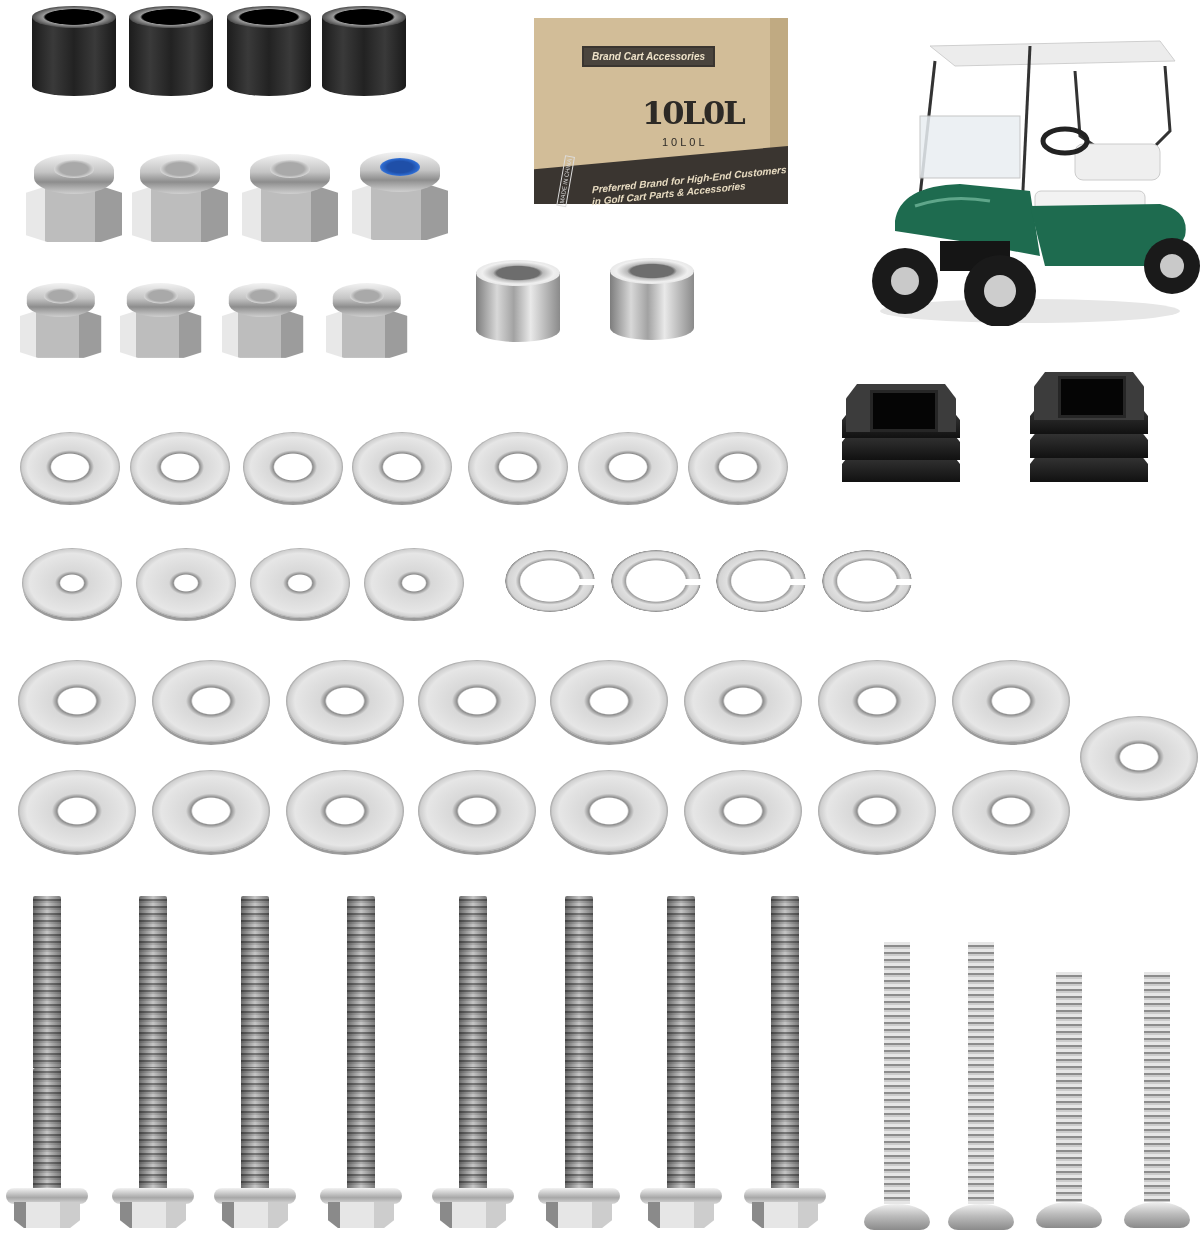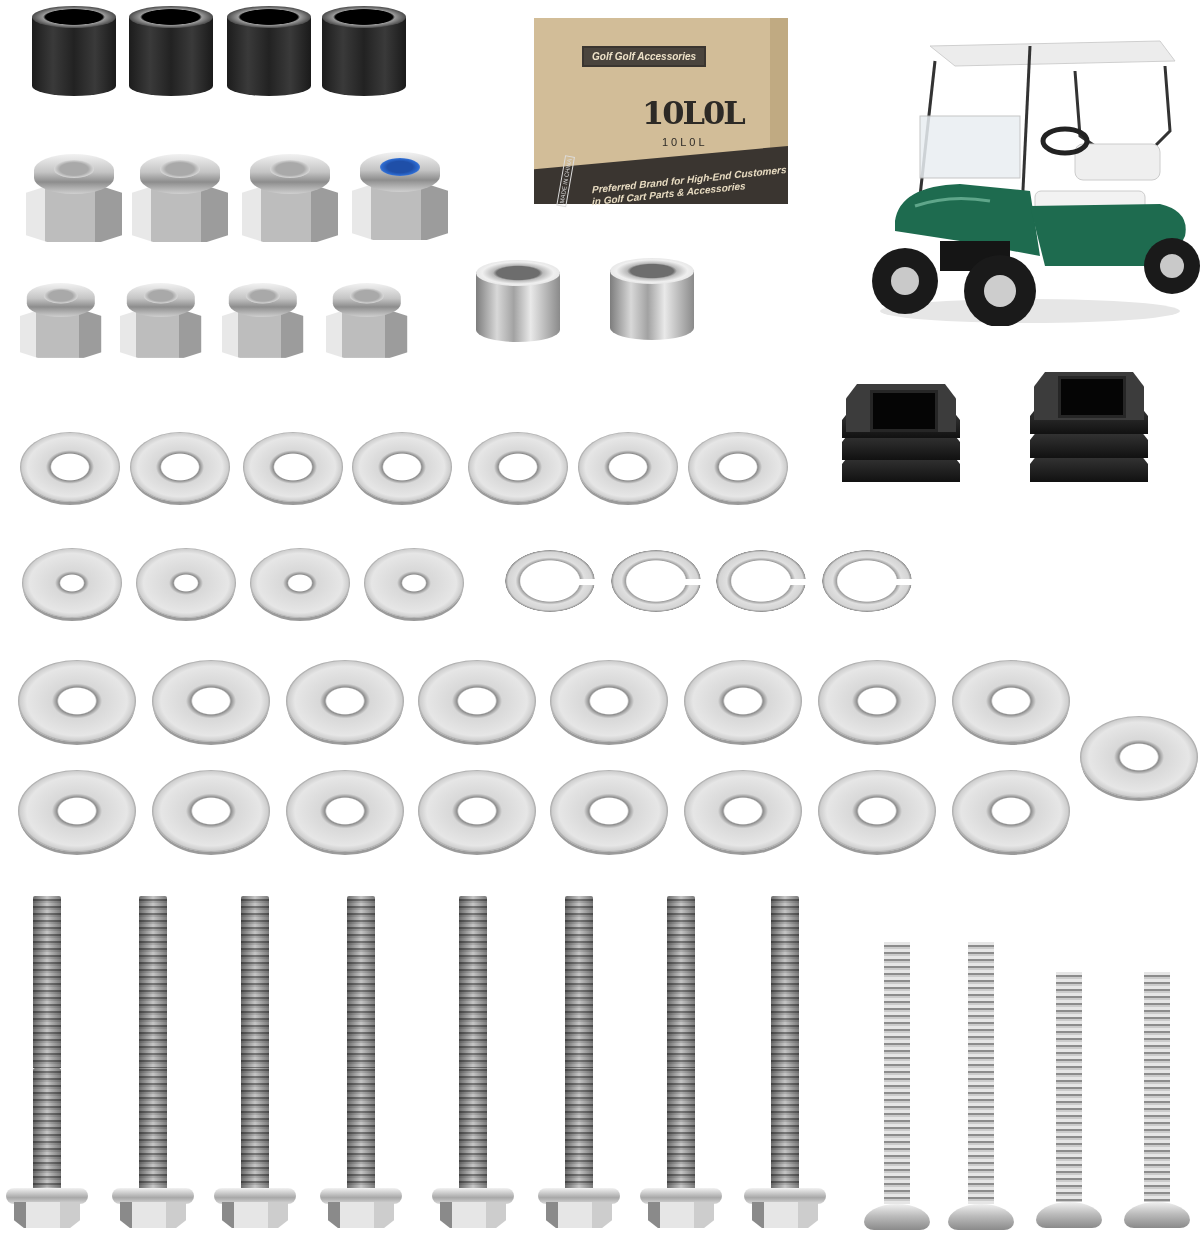--- a/index.html
+++ b/index.html
@@ -116,21 +116,21 @@
     <div class="body"></div>
     <div class="cap"></div>
     <div class="hole"></div>
   </div>
 
 <div class="sspacer" style="left:476px;top:262px;"></div>
 <div class="sspacer" style="left:610px;top:260px;"></div>
 
 <div class="box">
   <div class="band"></div>
-  <div class="label">Golf Golf Accessories</div>
+  <div class="label">Brand Cart Accessories</div>
   <div class="logo">10L0L</div>
   <div class="brand">10L0L</div>
   <div class="slogan">Preferred Brand for High-End Customers in Golf Cart Parts &amp; Accessories</div>
   <div class="made">MADE IN CHINA</div>
 </div>
 
 <svg class="cart" viewBox="0 0 360 310">
   <ellipse cx="190" cy="295" rx="150" ry="12" fill="#e6e6e6"></ellipse>
   <polygon points="90,30 320,25 335,45 115,50" fill="#ececec" stroke="#cfcfcf"></polygon>
   <line x1="95" y1="45" x2="80" y2="180" stroke="#333" stroke-width="3"></line>

